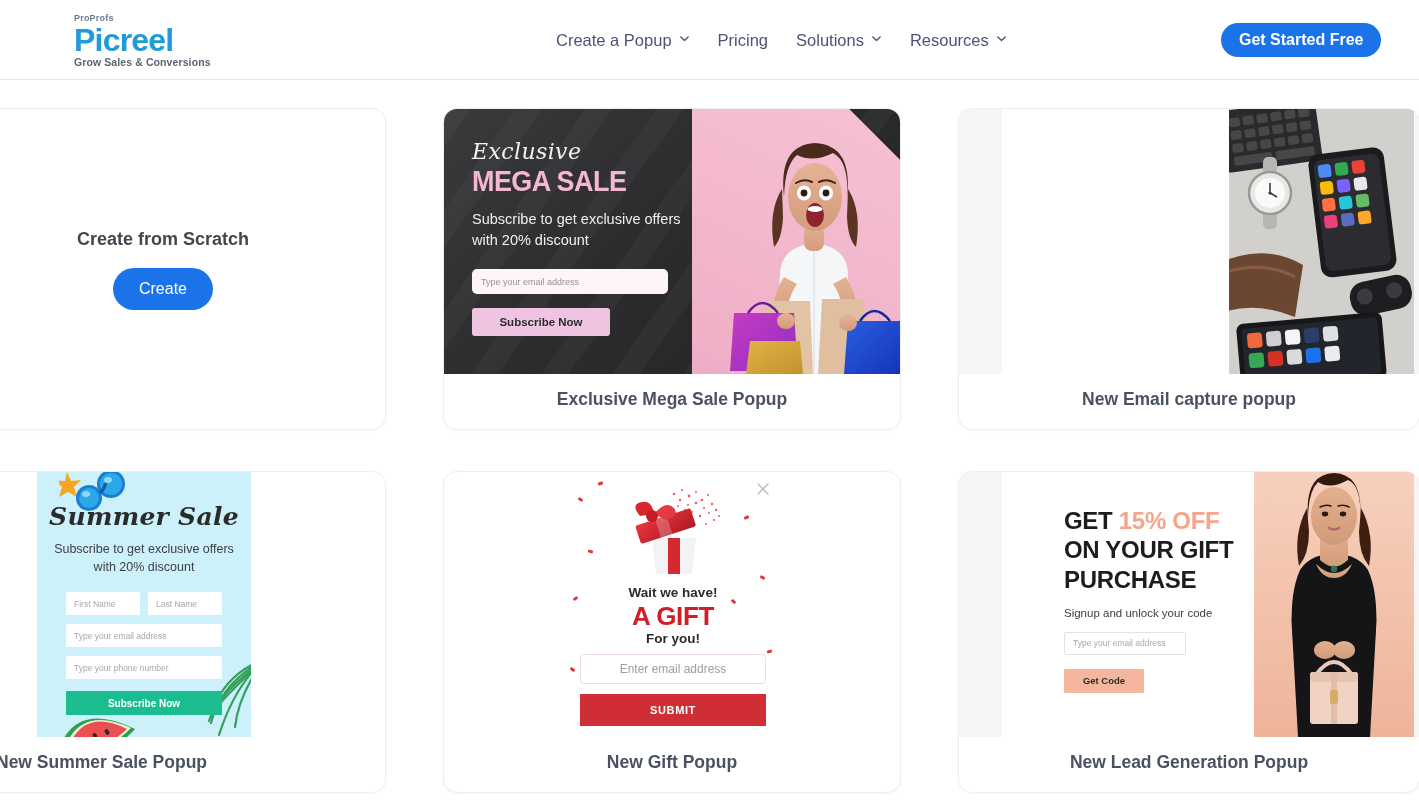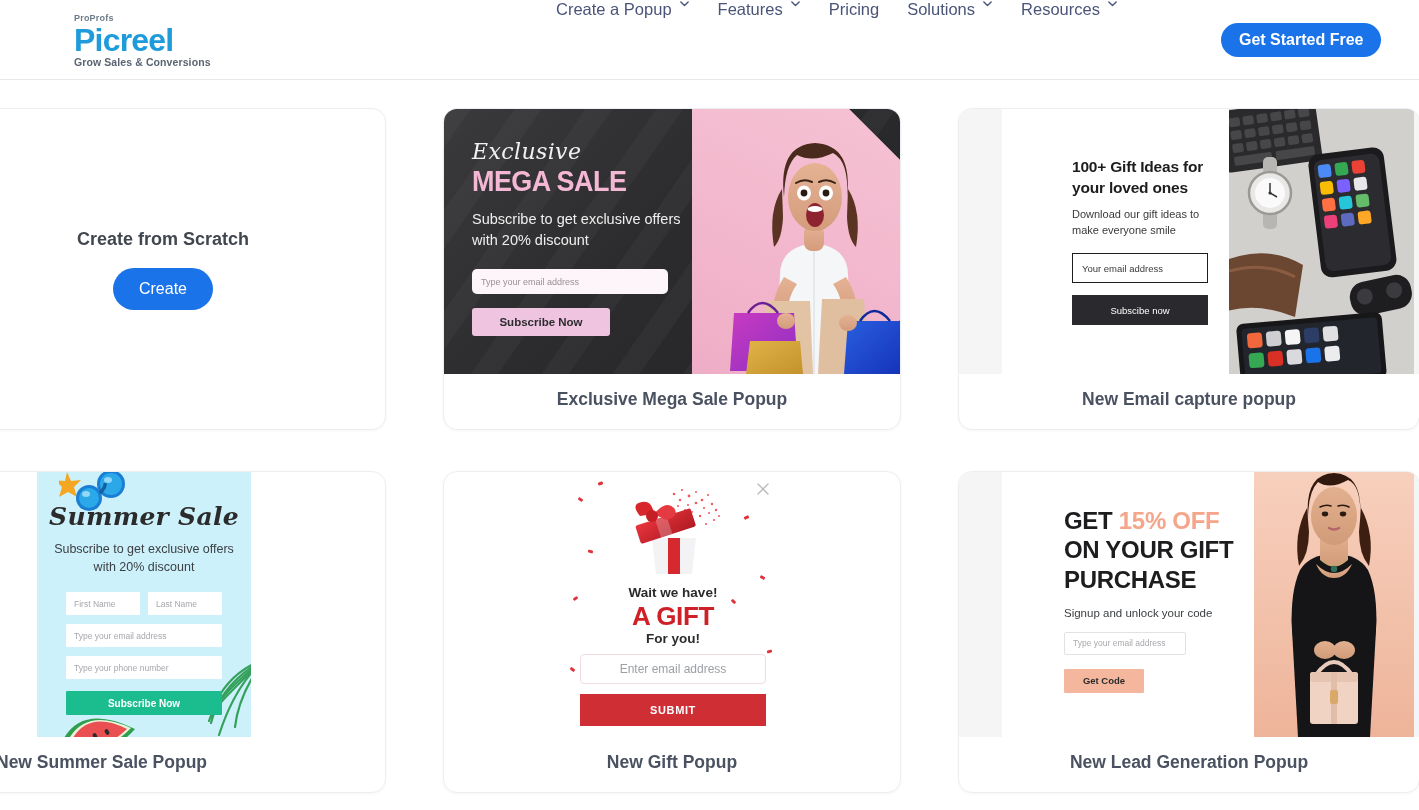--- a/index.html
+++ b/index.html
@@ -21,21 +21,21 @@
   .logo { position: absolute; left: 74px; top: 14px; line-height: 1; }
   .logo-pro { font-size: 9px; font-weight: 700; color: #6c7a89; letter-spacing: .2px; }
   .logo-main {
     font-size: 32px; font-weight: 700; color: #1d9bdb;
     letter-spacing: -0.8px; line-height: 1.05; margin-top: 1px;
   }
   .logo-tag { font-size: 10.5px; font-weight: 700; color: #5a6472; letter-spacing: .1px; margin-top: -1px; }
 
   .nav { position: absolute; left: 546px; top: 0; height: 80px; display: flex; align-items: center; gap: 0; }
   .nav-item {
-    display: flex; align-items: flex-start; gap: 7px;
+    display: flex; align-items: center; gap: 7px;
     font-size: 16.5px; color: #4a5478; font-weight: 400;
     padding: 0 14px; height: 80px; cursor: pointer; white-space: nowrap;
   }
   .nav-item:first-child { padding-left: 10px; }
   .chev { display: inline-block; width: 11px; height: 11px; position: relative; top: -2px; }
   .chev svg { display: block; }
 
   .cta-btn {
     position: absolute; left: 1221px; top: 23px;
     height: 34px; padding: 2px 18px;
@@ -253,28 +253,20 @@
 
     <div class="nav-item">
       <span>Create a Popup</span>
       <span class="chev">
         <svg width="11" height="11" viewBox="0 0 12 12">
             <path d="M2 4.3 L6 8.2 L10 4.3" fill="none" stroke="#4a5478" stroke-width="1.5" stroke-linecap="round" stroke-linejoin="round"></path>
           </svg>
       </span>
     </div>
 
-    <div class="nav-item">
-      <span>Features</span>
-      <span class="chev">
-        <svg width="11" height="11" viewBox="0 0 12 12">
-            <path d="M2 4.3 L6 8.2 L10 4.3" fill="none" stroke="#4a5478" stroke-width="1.5" stroke-linecap="round" stroke-linejoin="round"></path>
-          </svg>
-      </span>
-    </div>
 
     <div class="nav-item">
       <span>Pricing</span>
     </div>
 
     <div class="nav-item">
       <span>Solutions</span>
       <span class="chev">
         <svg width="11" height="11" viewBox="0 0 12 12">
             <path d="M2 4.3 L6 8.2 L10 4.3" fill="none" stroke="#4a5478" stroke-width="1.5" stroke-linecap="round" stroke-linejoin="round"></path>
@@ -468,26 +460,20 @@
                 <rect x="16" y="40" width="15" height="15" rx="3.5" fill="#34a853"></rect>
                 <rect x="35" y="40" width="15" height="15" rx="3.5" fill="#d93025"></rect>
                 <rect x="54" y="40" width="15" height="15" rx="3.5" fill="#dadade"></rect>
                 <rect x="73" y="40" width="15" height="15" rx="3.5" fill="#1a73e8"></rect>
                 <rect x="92" y="40" width="15" height="15" rx="3.5" fill="#ececee"></rect>
               </g>
             </g>
           </svg>
         </div>
 
-        <div class="ec-txt">
-          <div class="ec-head">100+ Gift Ideas for your loved ones</div>
-          <div class="ec-sub">Download our gift ideas to make everyone smile</div>
-          <input class="ec-input" type="text" placeholder="Your email address" style="">
-          <button class="ec-btn">Subscibe now</button>
-        </div>
 
       </div>
     </div>
     <div class="card-title">New Email capture popup</div>
   </div>
 
   <div class="card" id="card-summer">
     <div class="card-body">
       <div class="sum-bg">
 

